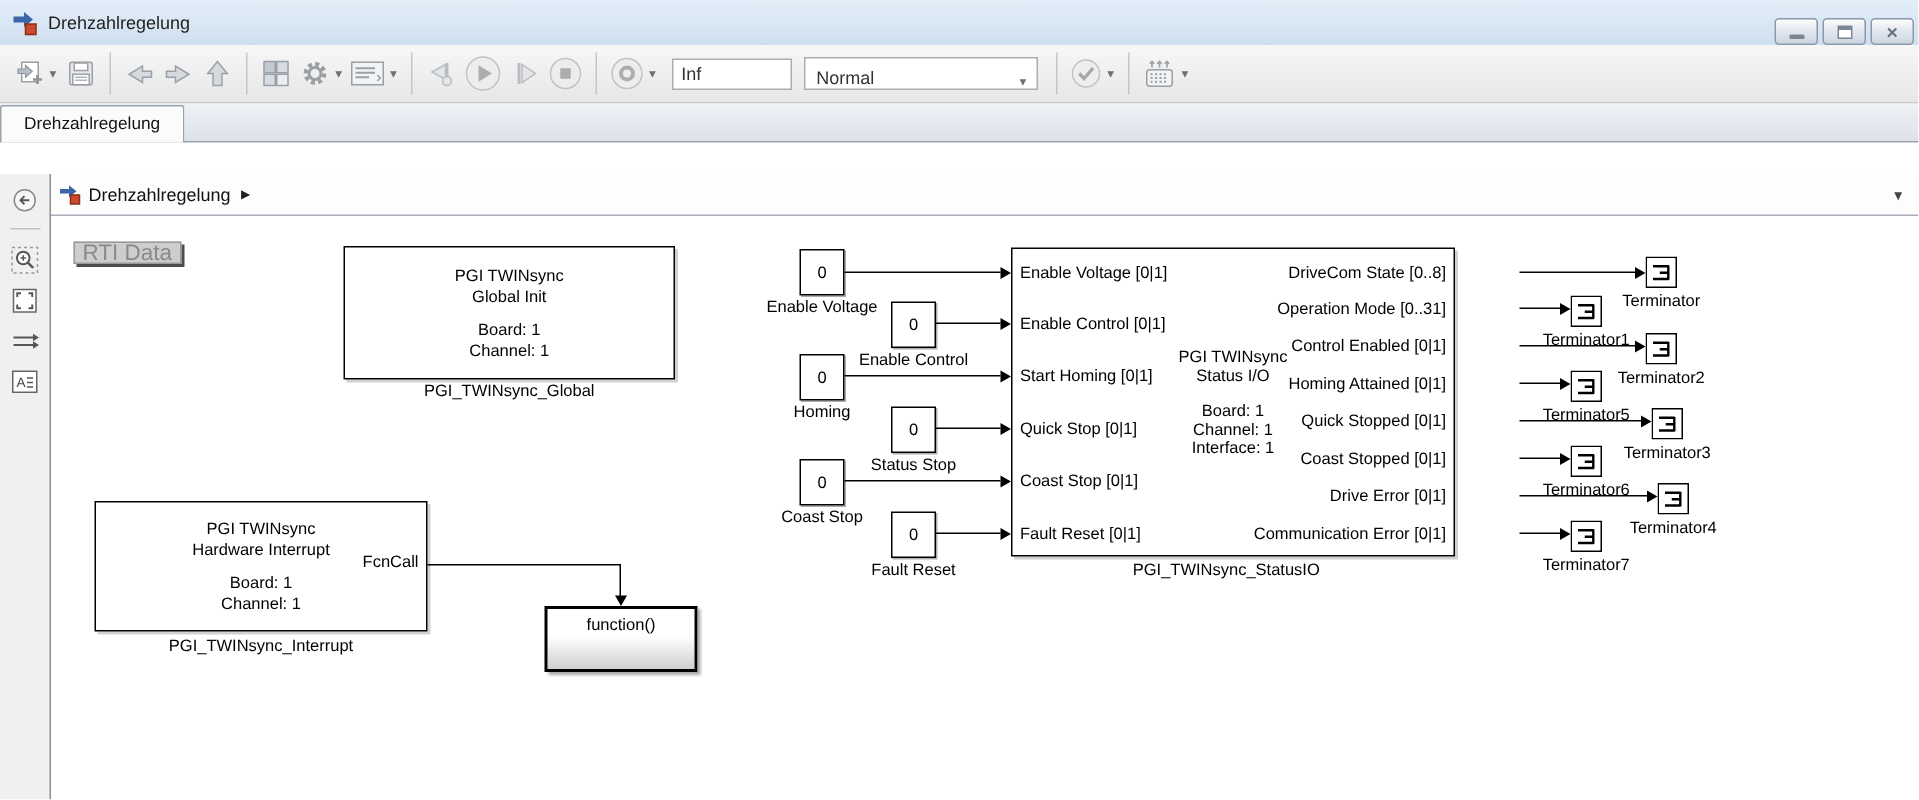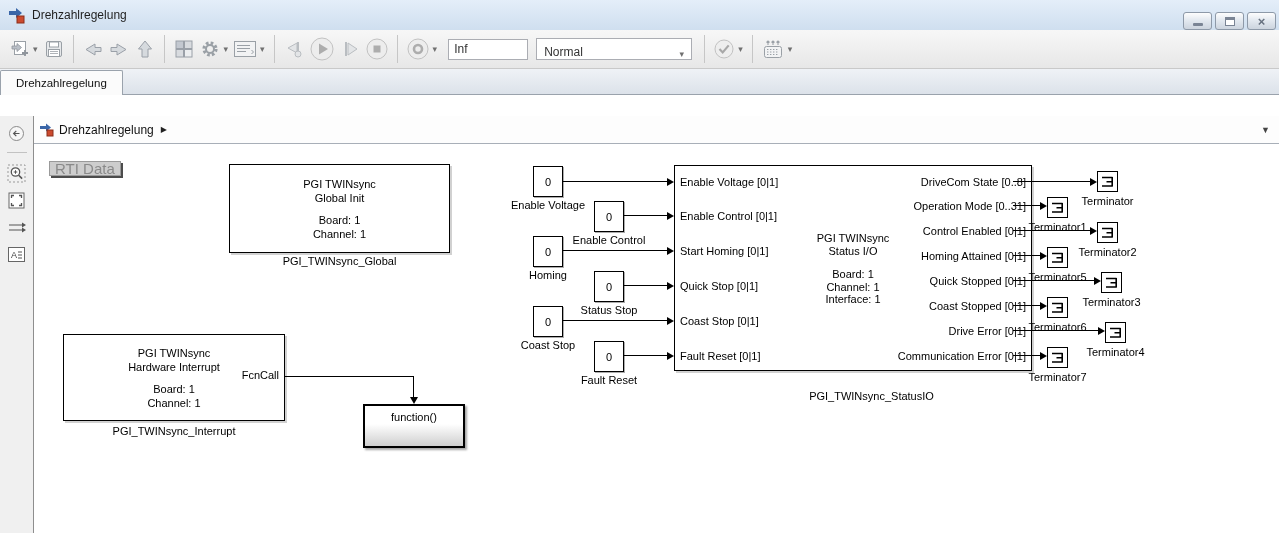--- a/index.html
+++ b/index.html
@@ -351,21 +351,21 @@
         <div class="arr-r" style="left:633px; top:68px;"></div>
         <div class="wire-h" style="left:529px; top:106px; width:104px;"></div>
         <div class="arr-r" style="left:633px; top:103px;"></div>
         <div class="wire-h" style="left:590px; top:141px; width:43px;"></div>
         <div class="arr-r" style="left:633px; top:138px;"></div>
         <div class="wire-h" style="left:529px; top:176px; width:104px;"></div>
         <div class="arr-r" style="left:633px; top:173px;"></div>
         <div class="wire-h" style="left:590px; top:211px; width:43px;"></div>
         <div class="arr-r" style="left:633px; top:208px;"></div>
 
-        <div class="sblock" style="left:640px; top:21px; width:358px; height:206px;padding-left:36px;">
+        <div class="sblock" style="left:640px; top:21px; width:296px; height:206px;padding-left:36px;">
           <div class="portlbl-in" style="top:10px;">Enable Voltage [0|1]</div>
           <div class="portlbl-in" style="top:44px;">Enable Control [0|1]</div>
           <div class="portlbl-in" style="top:79px;">Start Homing [0|1]</div>
           <div class="portlbl-in" style="top:114px;">Quick Stop [0|1]</div>
           <div class="portlbl-in" style="top:149px;">Coast Stop [0|1]</div>
           <div class="portlbl-in" style="top:184px;">Fault Reset [0|1]</div>
           <div class="portlbl-out" style="top:10px;">DriveCom State [0..8]</div>
           <div class="portlbl-out" style="top:34px;">Operation Mode [0..31]</div>
           <div class="portlbl-out" style="top:59px;">Control Enabled [0|1]</div>
           <div class="portlbl-out" style="top:84px;">Homing Attained [0|1]</div>
@@ -375,21 +375,21 @@
           <div class="portlbl-out" style="top:184px;">Communication Error [0|1]</div>
           <div class="centertext">
             <div class="bls">PGI TWINsync</div>
             <div class="bls">Status I/O</div>
             <div class="bls"></div>
             <div class="bls">Board: 1</div>
             <div class="bls">Channel: 1</div>
             <div class="bls">Interface: 1</div>
           </div>
         </div>
-        <div class="blabel" style="left:668px; top:230px; width:339px;margin-top:16px;">PGI_TWINsync_StatusIO</div>
+        <div class="blabel" style="left:614px; top:230px; width:339px;">PGI_TWINsync_StatusIO</div>
 
         <div class="wire-h" style="left:979px; top:37px; width:78px;"></div>
         <div class="arr-r" style="left:1056px; top:34px;"></div>
         <div class="wire-h" style="left:979px; top:61px; width:28px;"></div>
         <div class="arr-r" style="left:1006px; top:58px;"></div>
         <div class="wire-h" style="left:979px; top:86px; width:78px;"></div>
         <div class="arr-r" style="left:1056px; top:83px;"></div>
         <div class="wire-h" style="left:979px; top:111px; width:28px;"></div>
         <div class="arr-r" style="left:1006px; top:108px;"></div>
         <div class="wire-h" style="left:979px; top:136px; width:82px;"></div>

